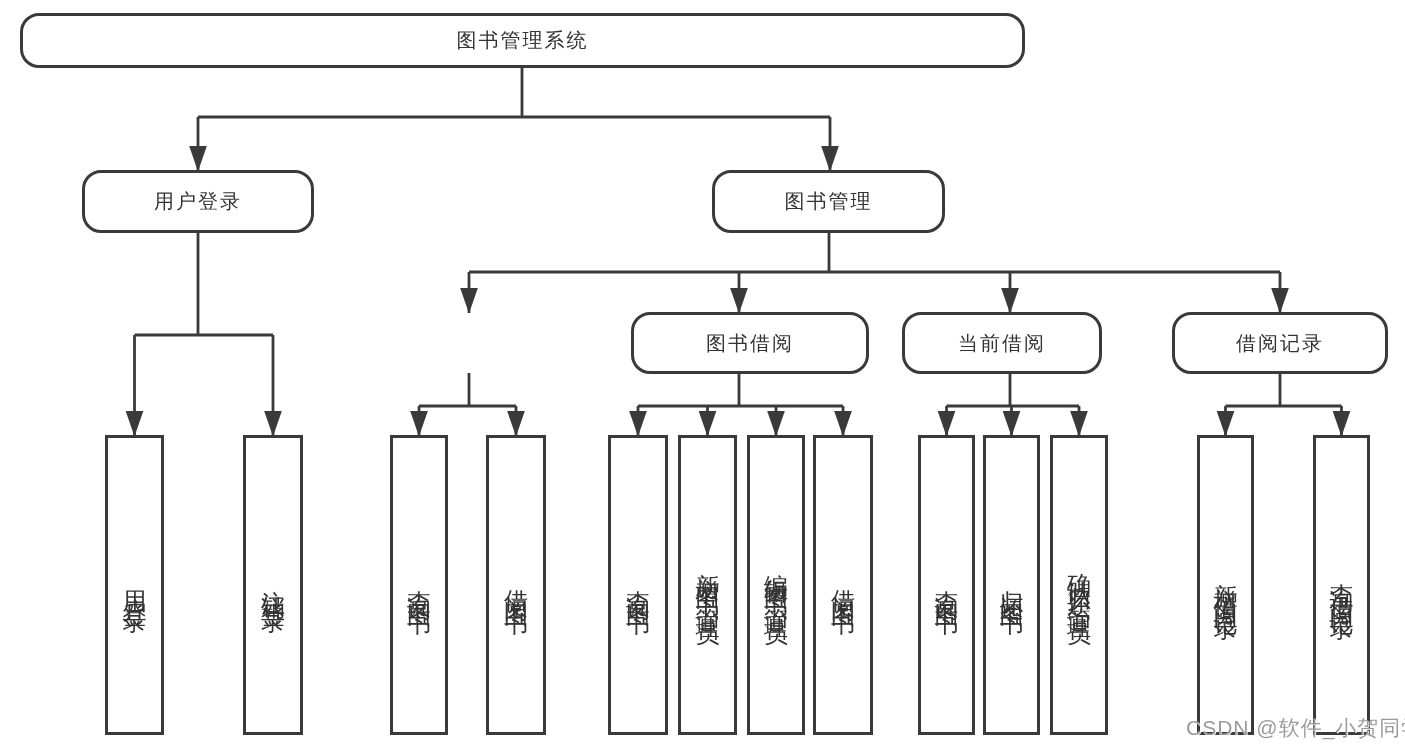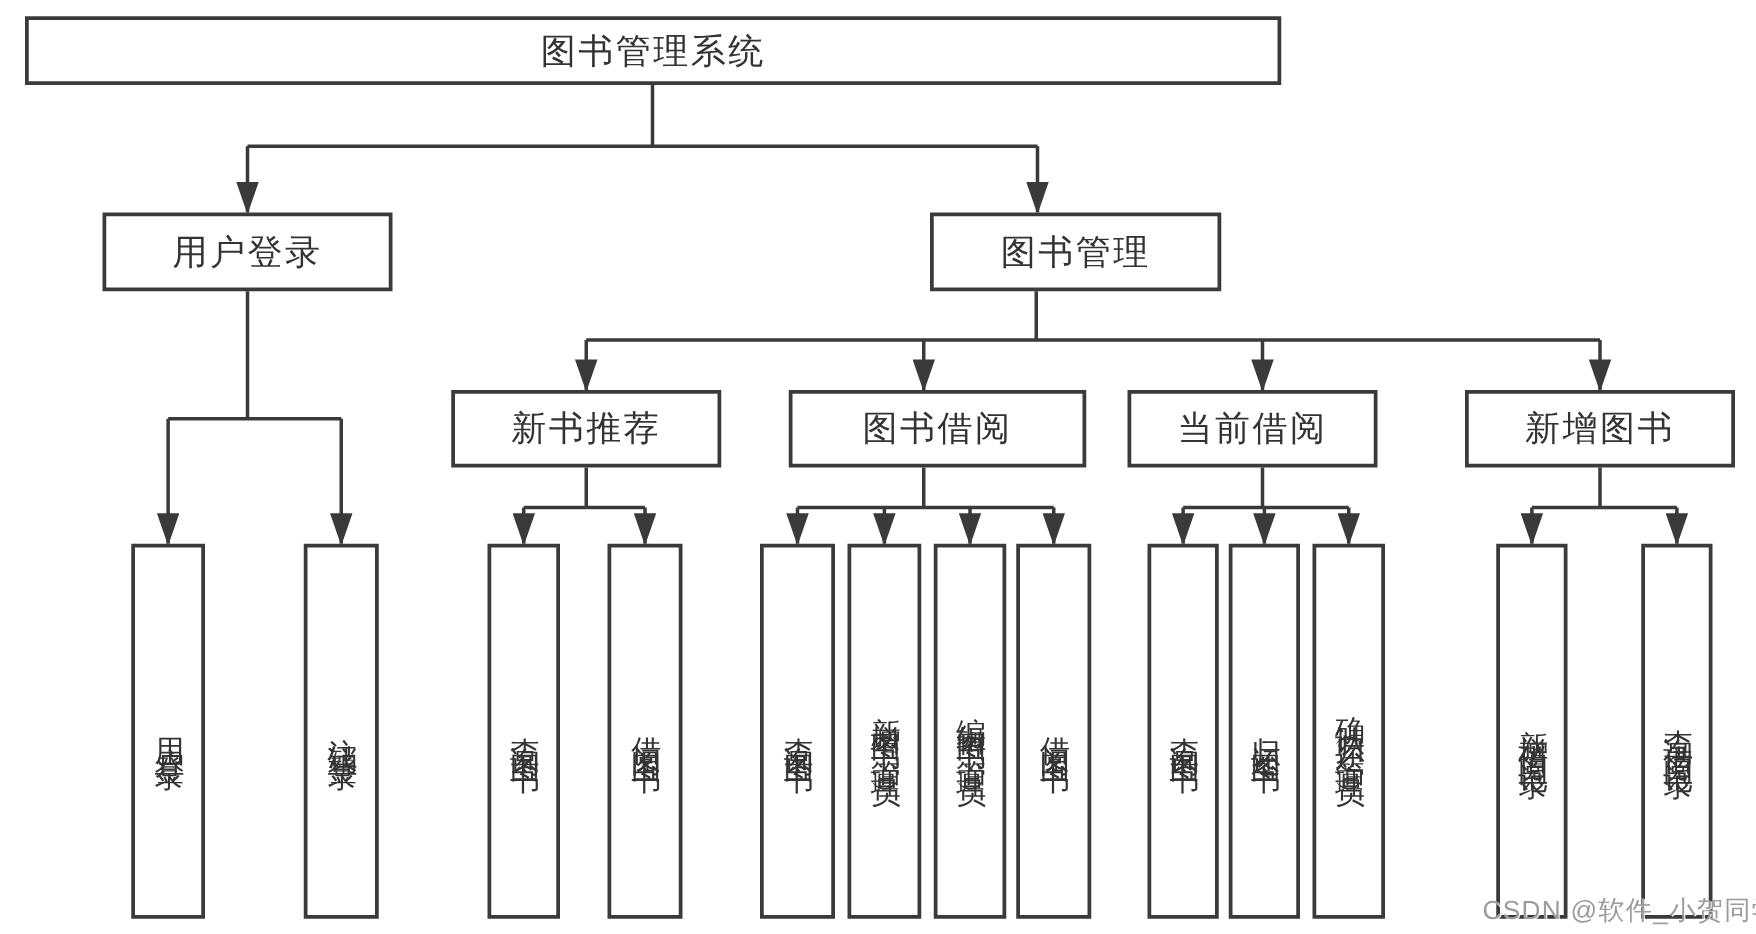--- a/index.html
+++ b/index.html
@@ -21,23 +21,24 @@
     box-sizing: border-box;
     background: #ffffff;
     border: 3px solid #3a3a3a;
     display: flex;
     align-items: center;
     justify-content: center;
     color: #333333;
     text-align: center;
   }
   .h-label {
-    font-size: 28px;
+    font-size: 20px;
     letter-spacing: 2px;
     white-space: nowrap;
+    border-radius: 19px;
   }
   .v-label {
     writing-mode: vertical-rl;
     text-orientation: mixed;
     font-size: 24px;
     letter-spacing: 7px;
     line-height: 1;
   }
   
   .root    { left: 20px;  top: 13px;  width: 1005px; height: 55px; }
@@ -101,26 +102,25 @@
 
       <path d="M1280 373 V406 M1225.5 406 H1341.5"></path>
       <line x1="1225.5" y1="406" x2="1225.5" y2="436" marker-end="url(#ah)"></line>
       <line x1="1341.5" y1="406" x2="1341.5" y2="436" marker-end="url(#ah)"></line>
     </g>
   </svg>
 
   <div class="node root h-label">图书管理系统</div>
 
   <div class="node lvl1 h-label" style="left:82px; width:232px;">用户登录</div>
-  <div class="node lvl1 h-label" style="left:712px; width:233px;margin-left:32px;">图书管理</div>
+  <div class="node lvl1 h-label" style="left:712px; width:233px;">图书管理</div>
 
-  <div class="node lvl2 h-label" style="left:361px; width:216px;">新书推荐</div>
   <div class="node lvl2 h-label" style="left:631px; width:238px;">图书借阅</div>
   <div class="node lvl2 h-label" style="left:902px; width:200px;">当前借阅</div>
-  <div class="node lvl2 h-label" style="left:1172px; width:216px;">新增图书</div>
+  <div class="node lvl2 h-label" style="left:1172px; width:216px;">借阅记录</div>
 
   <div class="node leaf v-label" style="left:105px; width:59px;">用户登录</div>
   <div class="node leaf v-label" style="left:243px; width:60px;">注销登录</div>
 
   <div class="node leaf v-label" style="left:390px; width:58px;">查询图书</div>
   <div class="node leaf v-label" style="left:486px; width:60px;">借阅图书</div>
 
   <div class="node leaf v-label" style="left:608px; width:60px;">查询图书</div>
   <div class="node leaf v-label" style="left:678px; width:59px;">新增图书（管理员）</div>
   <div class="node leaf v-label" style="left:747px; width:58px;">编辑图书（管理员）</div>

